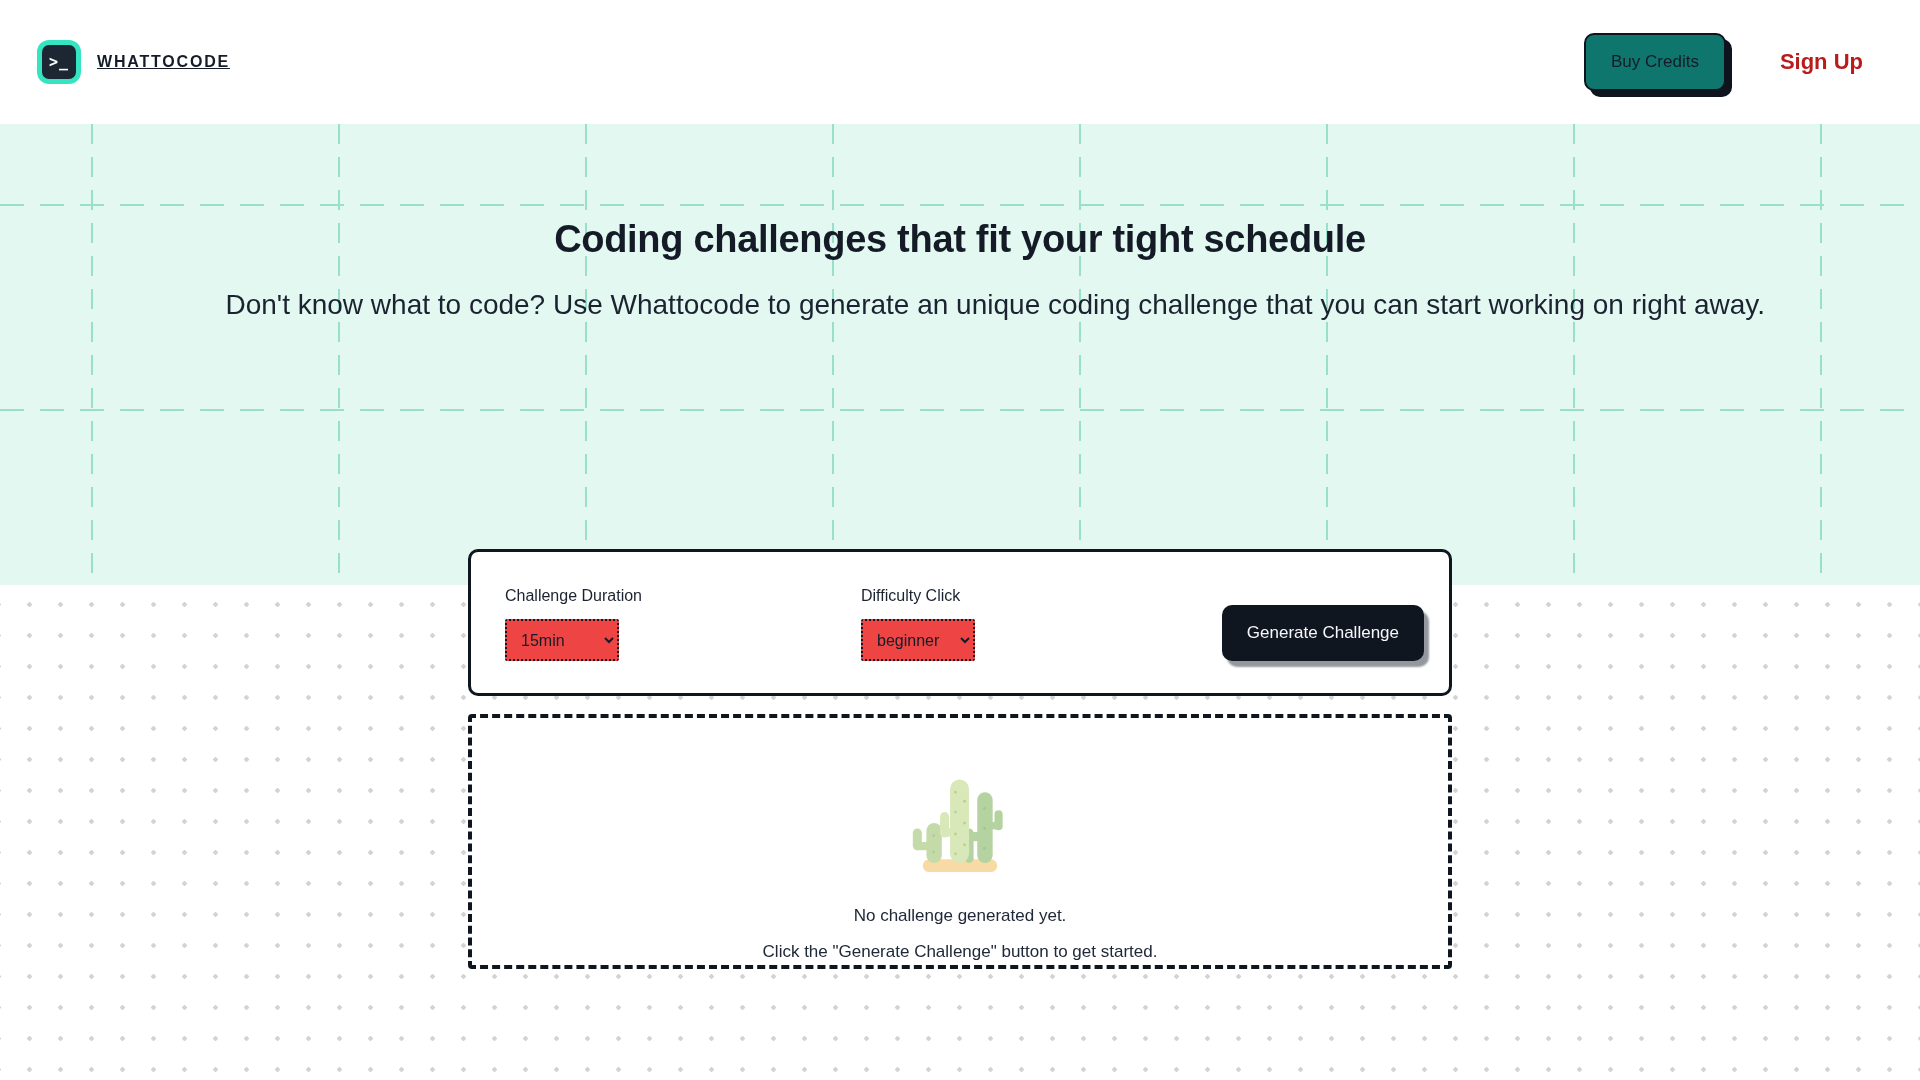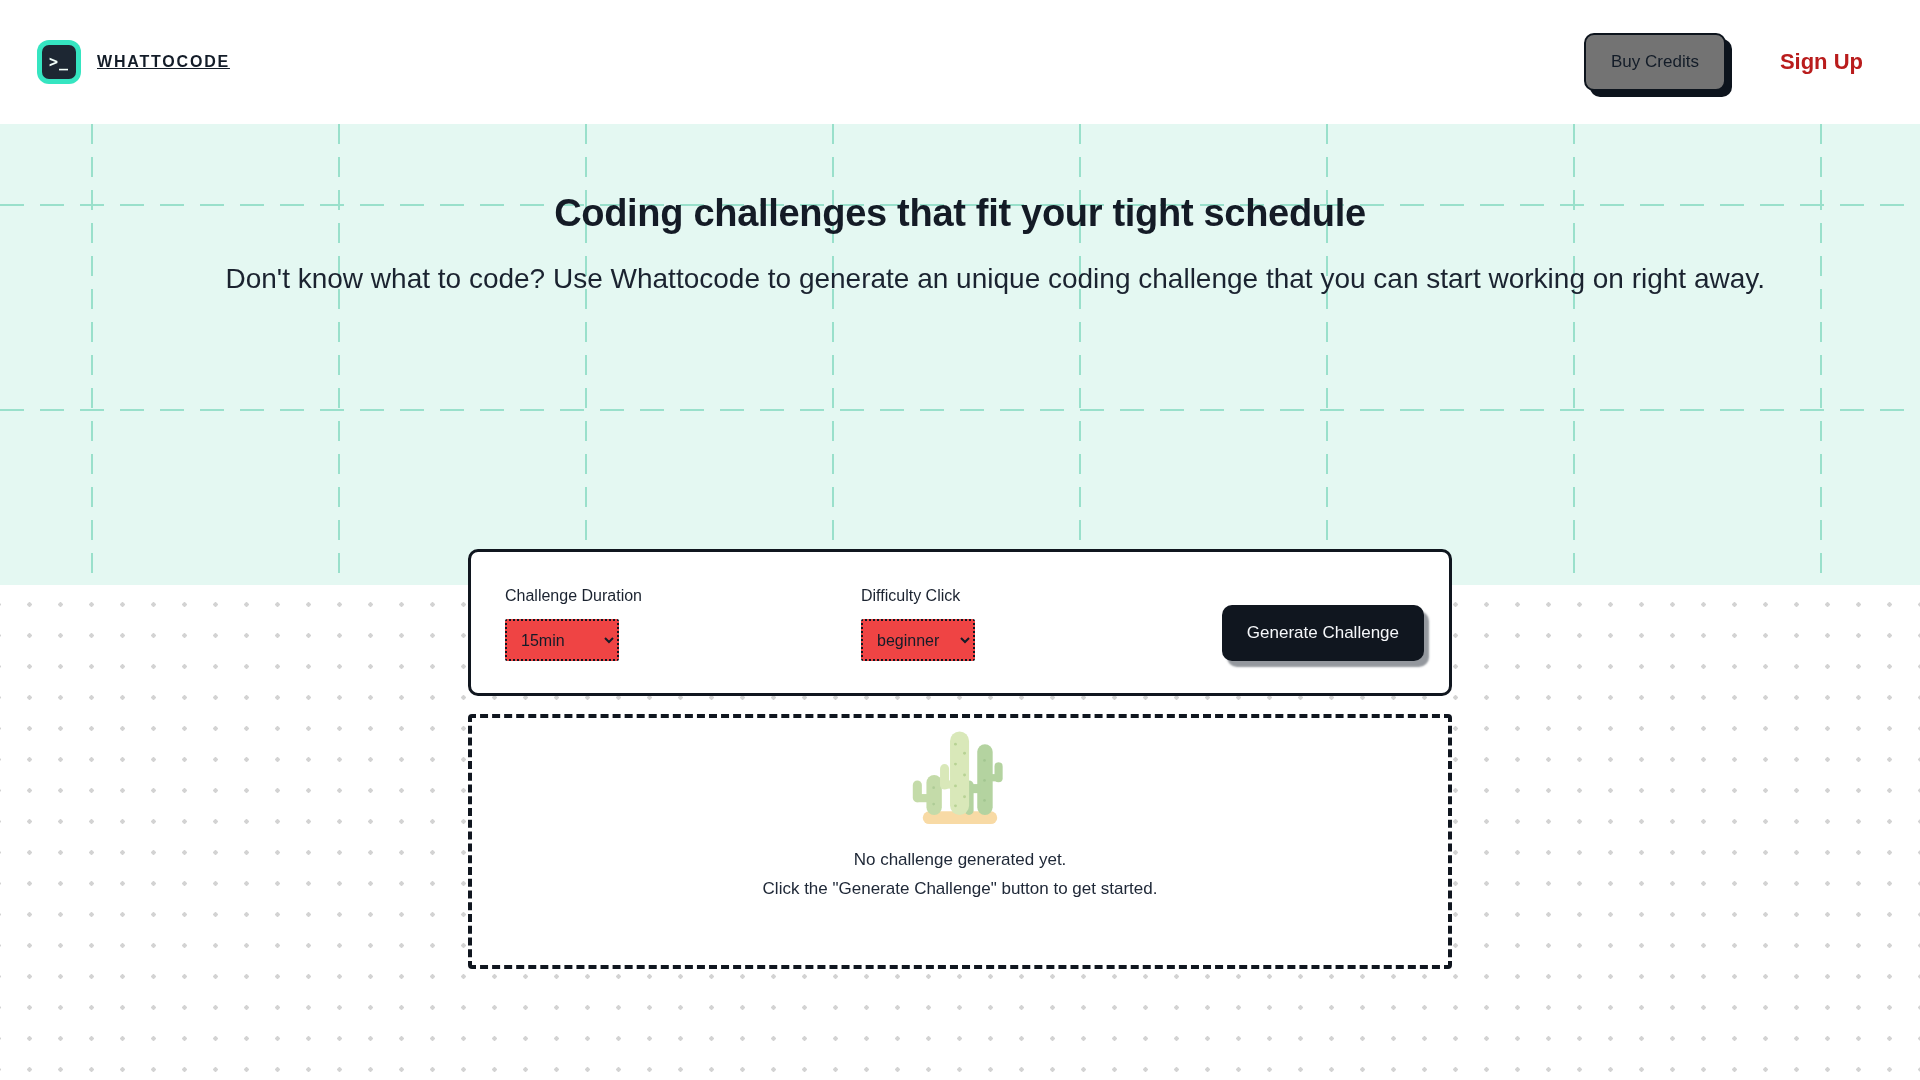--- a/index.html
+++ b/index.html
@@ -38,21 +38,21 @@
     font-family: "DejaVu Sans Mono", monospace;
     font-size: 15px; font-weight: bold; letter-spacing: 1px;
   }
   .wordmark {
     font-size: 16px; font-weight: 800; letter-spacing: 1.8px; color: #131c28; text-decoration: underline;
   }
   .header-actions { display: flex; align-items: center; gap: 54px; }
   .buy-credits {
     font-family: "Liberation Sans", sans-serif;
     font-size: 17px; color: #131c28;
-    background: #737373;
+    background: #0f766e;
     border: 2px solid #0d141d;
     border-radius: 10px;
     padding: 17px 25px;
     box-shadow: 6px 6px 0 #0d141d;
     cursor: pointer;
   }
   .signup { font-size: 22px; color: #b91c1c; text-decoration: none; cursor: pointer; font-weight: bold; }
 
   
   .hero {
@@ -66,21 +66,21 @@
   .gridline.v {
     top: 0; bottom: 0; width: 2px;
     background: repeating-linear-gradient(to bottom, #99e0cb 0 20px, rgba(0,0,0,0) 20px 33px);
   }
   .gridline.h {
     left: 0; right: 0; height: 2px;
     background: repeating-linear-gradient(to right, #99e0cb 0 24px, rgba(0,0,0,0) 24px 40px);
   }
   .hero h1 {
     position: relative; z-index: 1;
-    padding-top: 68px;
+    padding-top: 94px;
     font-size: 38px; font-weight: 700; letter-spacing: -0.3px;
     color: #141b26;
   }
   .hero .subtitle {
     position: relative; z-index: 1;
     margin: 26px auto 0;
     max-width: 1610px;
     font-size: 28px; line-height: 1.28; font-weight: 400;
     color: #1b2330;
     text-align: right;
@@ -142,22 +142,23 @@
     width: 984px;
     height: 255px;
     margin: 0 auto;
     top: -18px;
     background: #ffffff;
     border: 4px dashed #10161f;
     border-radius: 4px;
     display: flex;
     flex-direction: column;
     align-items: center;
-    justify-content: flex-start;
+    justify-content: flex-end;
     text-align: center;
+    gap: 8px;
   }
   .cactus { margin-bottom: 16px; opacity: 0.92; }
   .empty p { font-size: 17px; line-height: 1.45; color: #202938; }
   .empty .line2 { margin-top: 4px; }
 </style>
 </head>
 <body>
 
 <div class="page">
 

